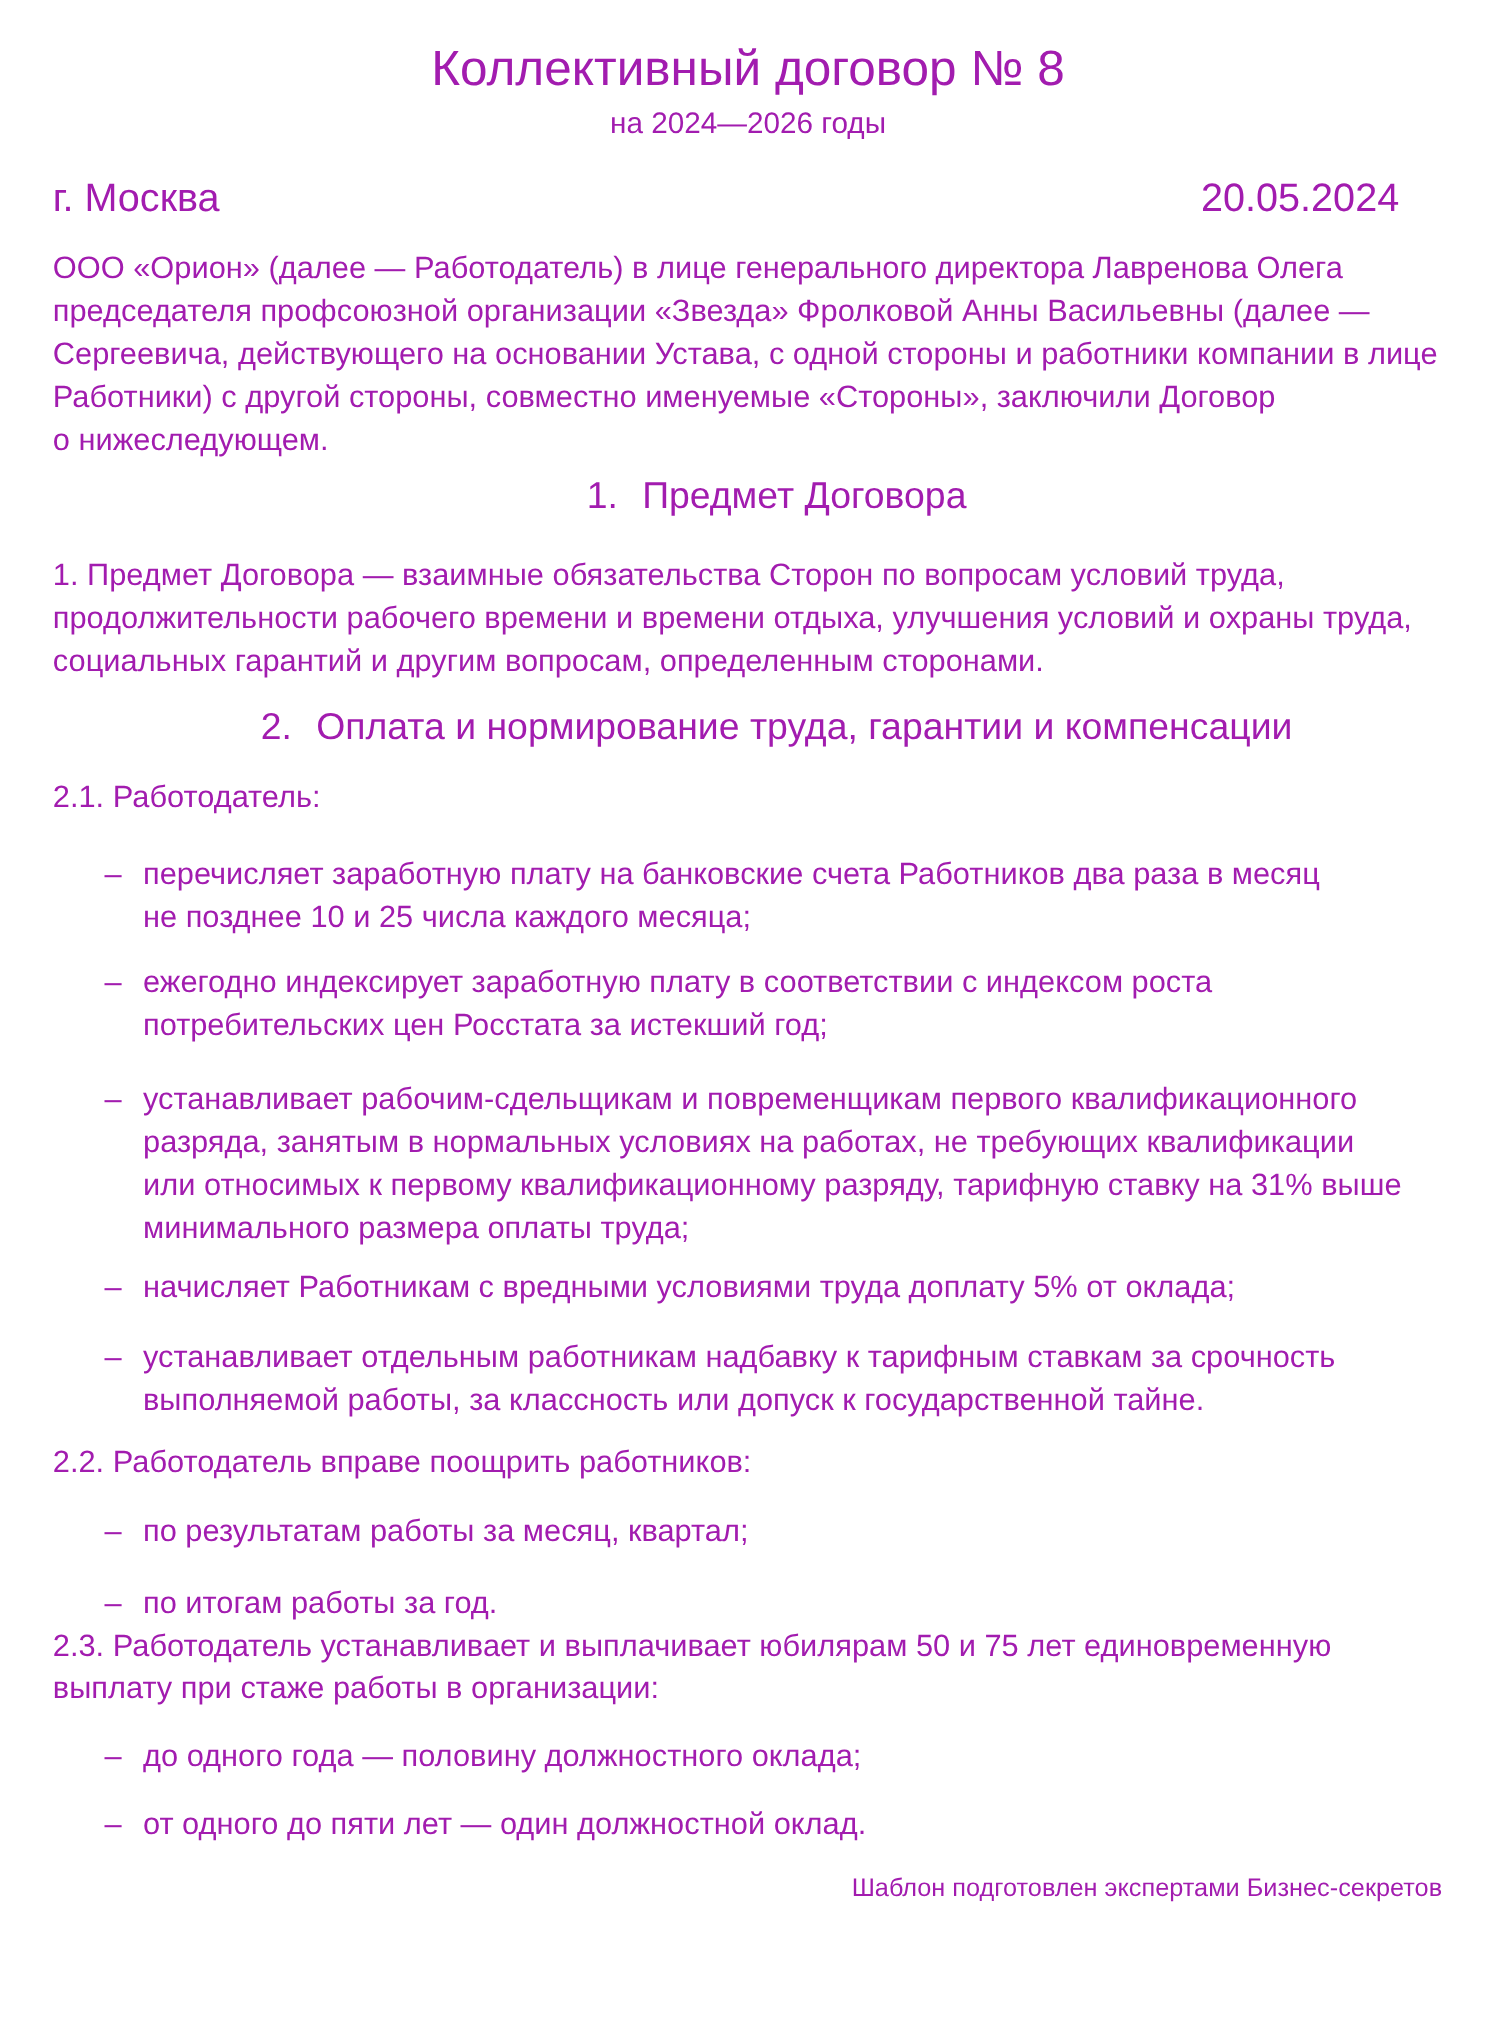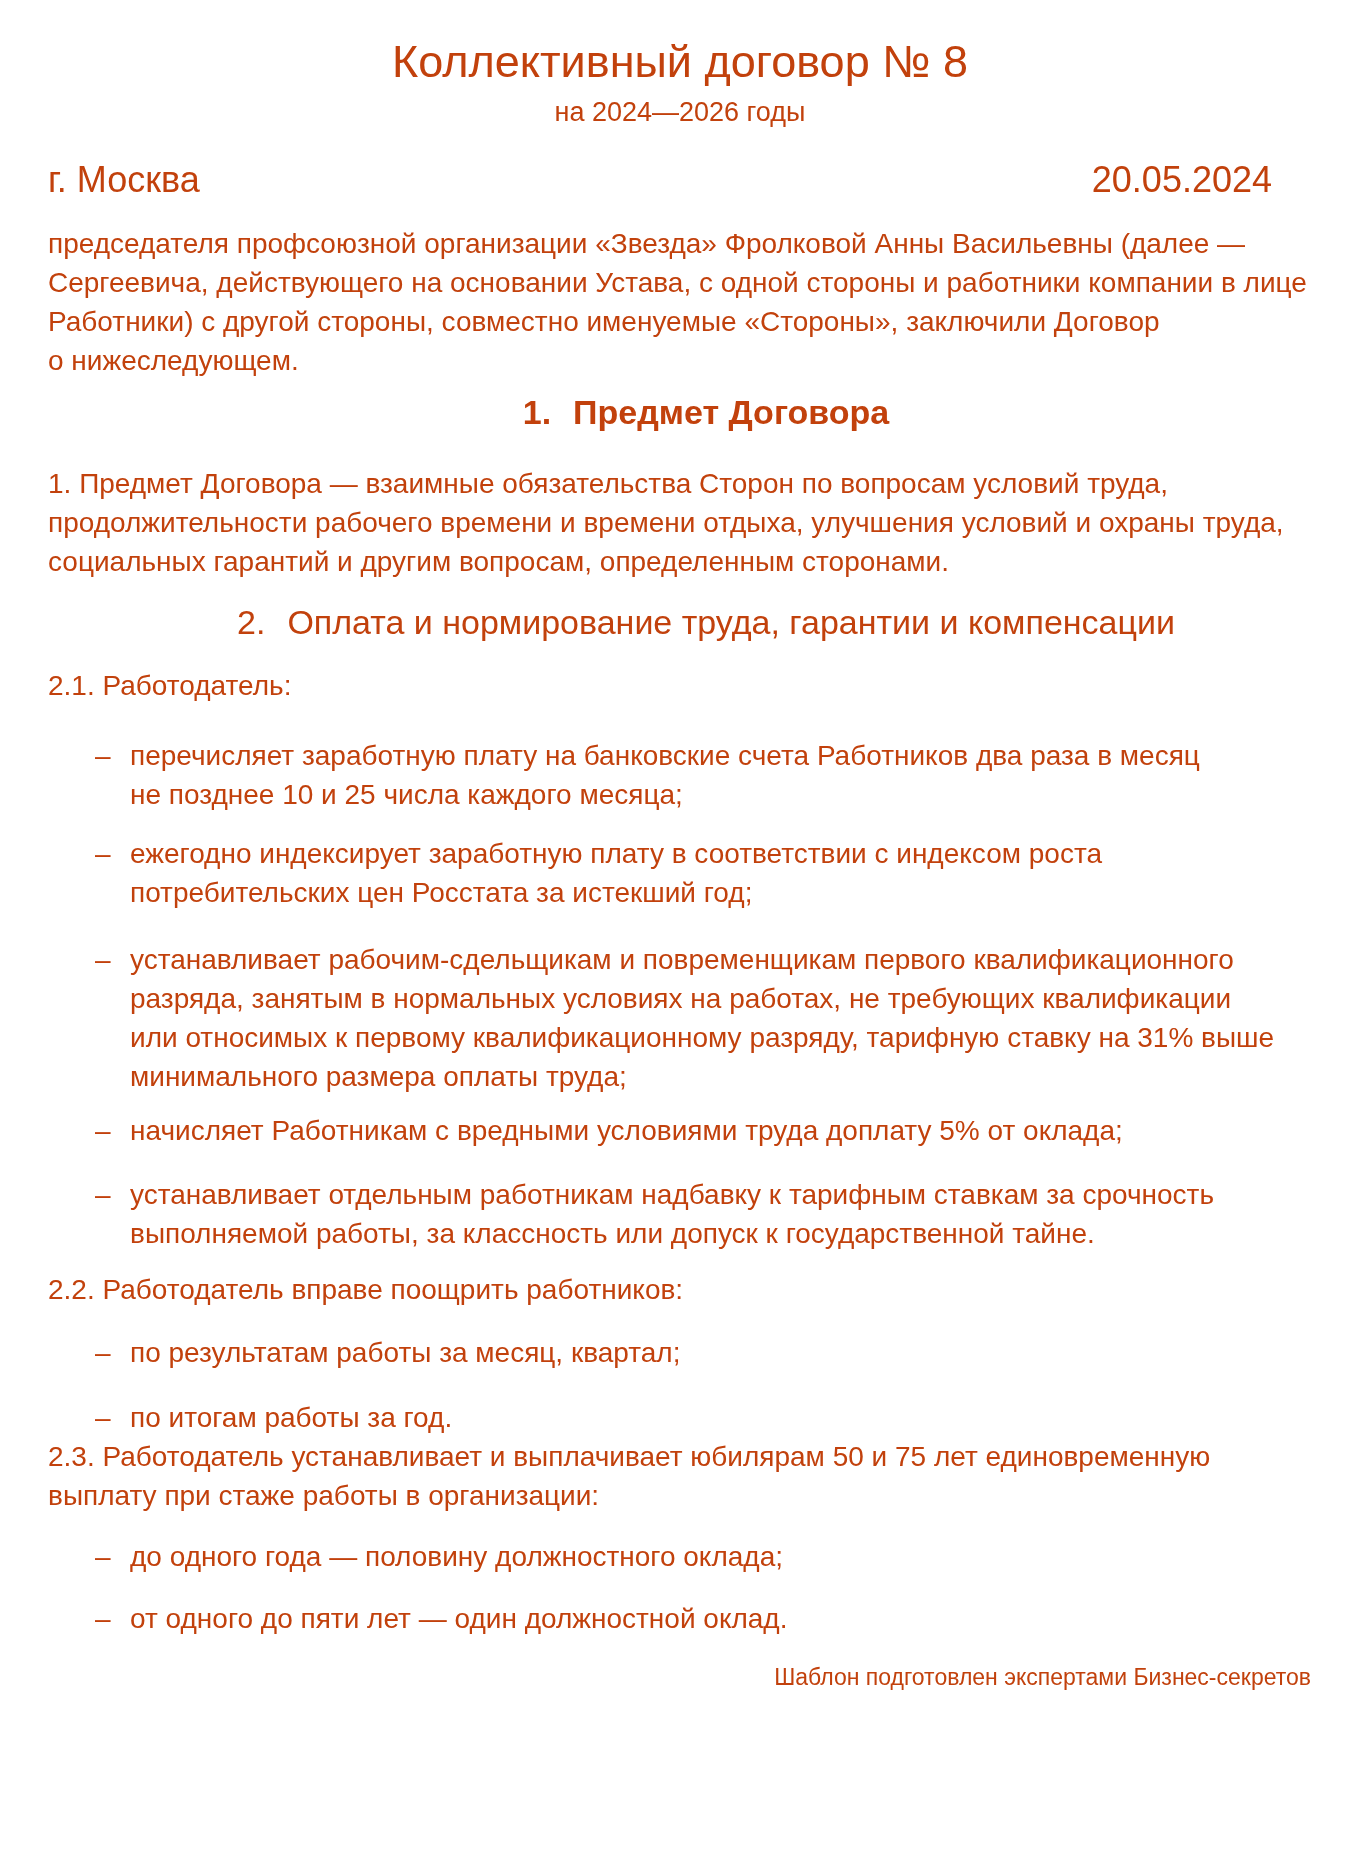--- a/index.html
+++ b/index.html
@@ -3,21 +3,21 @@
 <meta charset="utf-8">
 <style>
   html, body { margin: 0; padding: 0; background: #ffffff; }
   .page {
     position: relative;
     width: 1360px;
     height: 1851px;
     box-sizing: border-box;
     padding: 36px 88px 0 48px;
     background: #ffffff;
-    color: #c2410c;
+    color: #a21caf;
     font-family: "Liberation Sans", sans-serif;
     overflow: hidden;
   }
   .title {
     margin: 0;
     font-size: 45px;
     font-weight: normal;
     line-height: 52px;
     text-align: center;
     padding-left: 40px; 
@@ -44,21 +44,21 @@
   .heading {
     font-size: 34px;
     font-weight: normal;
     line-height: 44px;
     text-align: center;
     padding-left: 92px; 
     white-space: nowrap;
   }
   .heading .num { display: inline-block; }
   .heading .htext { display: inline-block; margin-left: 22px; }
-  .h-sec1 { margin-top: 10px; font-weight: bold; }
+  .h-sec1 { margin-top: 10px; }
   .sec1-body { margin-top: 30px; }
   .h-sec2 { margin-top: 19px; }
   .clause { font-size: 28px; }
   .bullet {
     display: flex;
     padding-left: 47px;
     font-size: 28px;
   }
   .dash {
     width: 35px;
@@ -84,20 +84,21 @@
 
   <h1 class="title">Коллективный договор № 8</h1>
   <div class="subtitle">на 2024—2026 годы</div>
 
   <div class="byline">
     <span>г. Москва</span>
     <span>20.05.2024</span>
   </div>
 
   <div class="para preamble">
+      <div class="line">ООО «Орион» (далее — Работодатель) в лице генерального директора Лавренова Олега</div>
       <div class="line">председателя профсоюзной организации «Звезда» Фролковой Анны Васильевны (далее —</div>
       <div class="line">Сергеевича, действующего на основании Устава, с одной стороны и работники компании в лице</div>
       <div class="line">Работники) с другой стороны, совместно именуемые «Стороны», заключили Договор</div>
       <div class="line">о нижеследующем.</div>
     </div>
 
   <div class="heading h-sec1">
     <span class="num">1.</span><span class="htext">Предмет Договора</span>
   </div>
 

